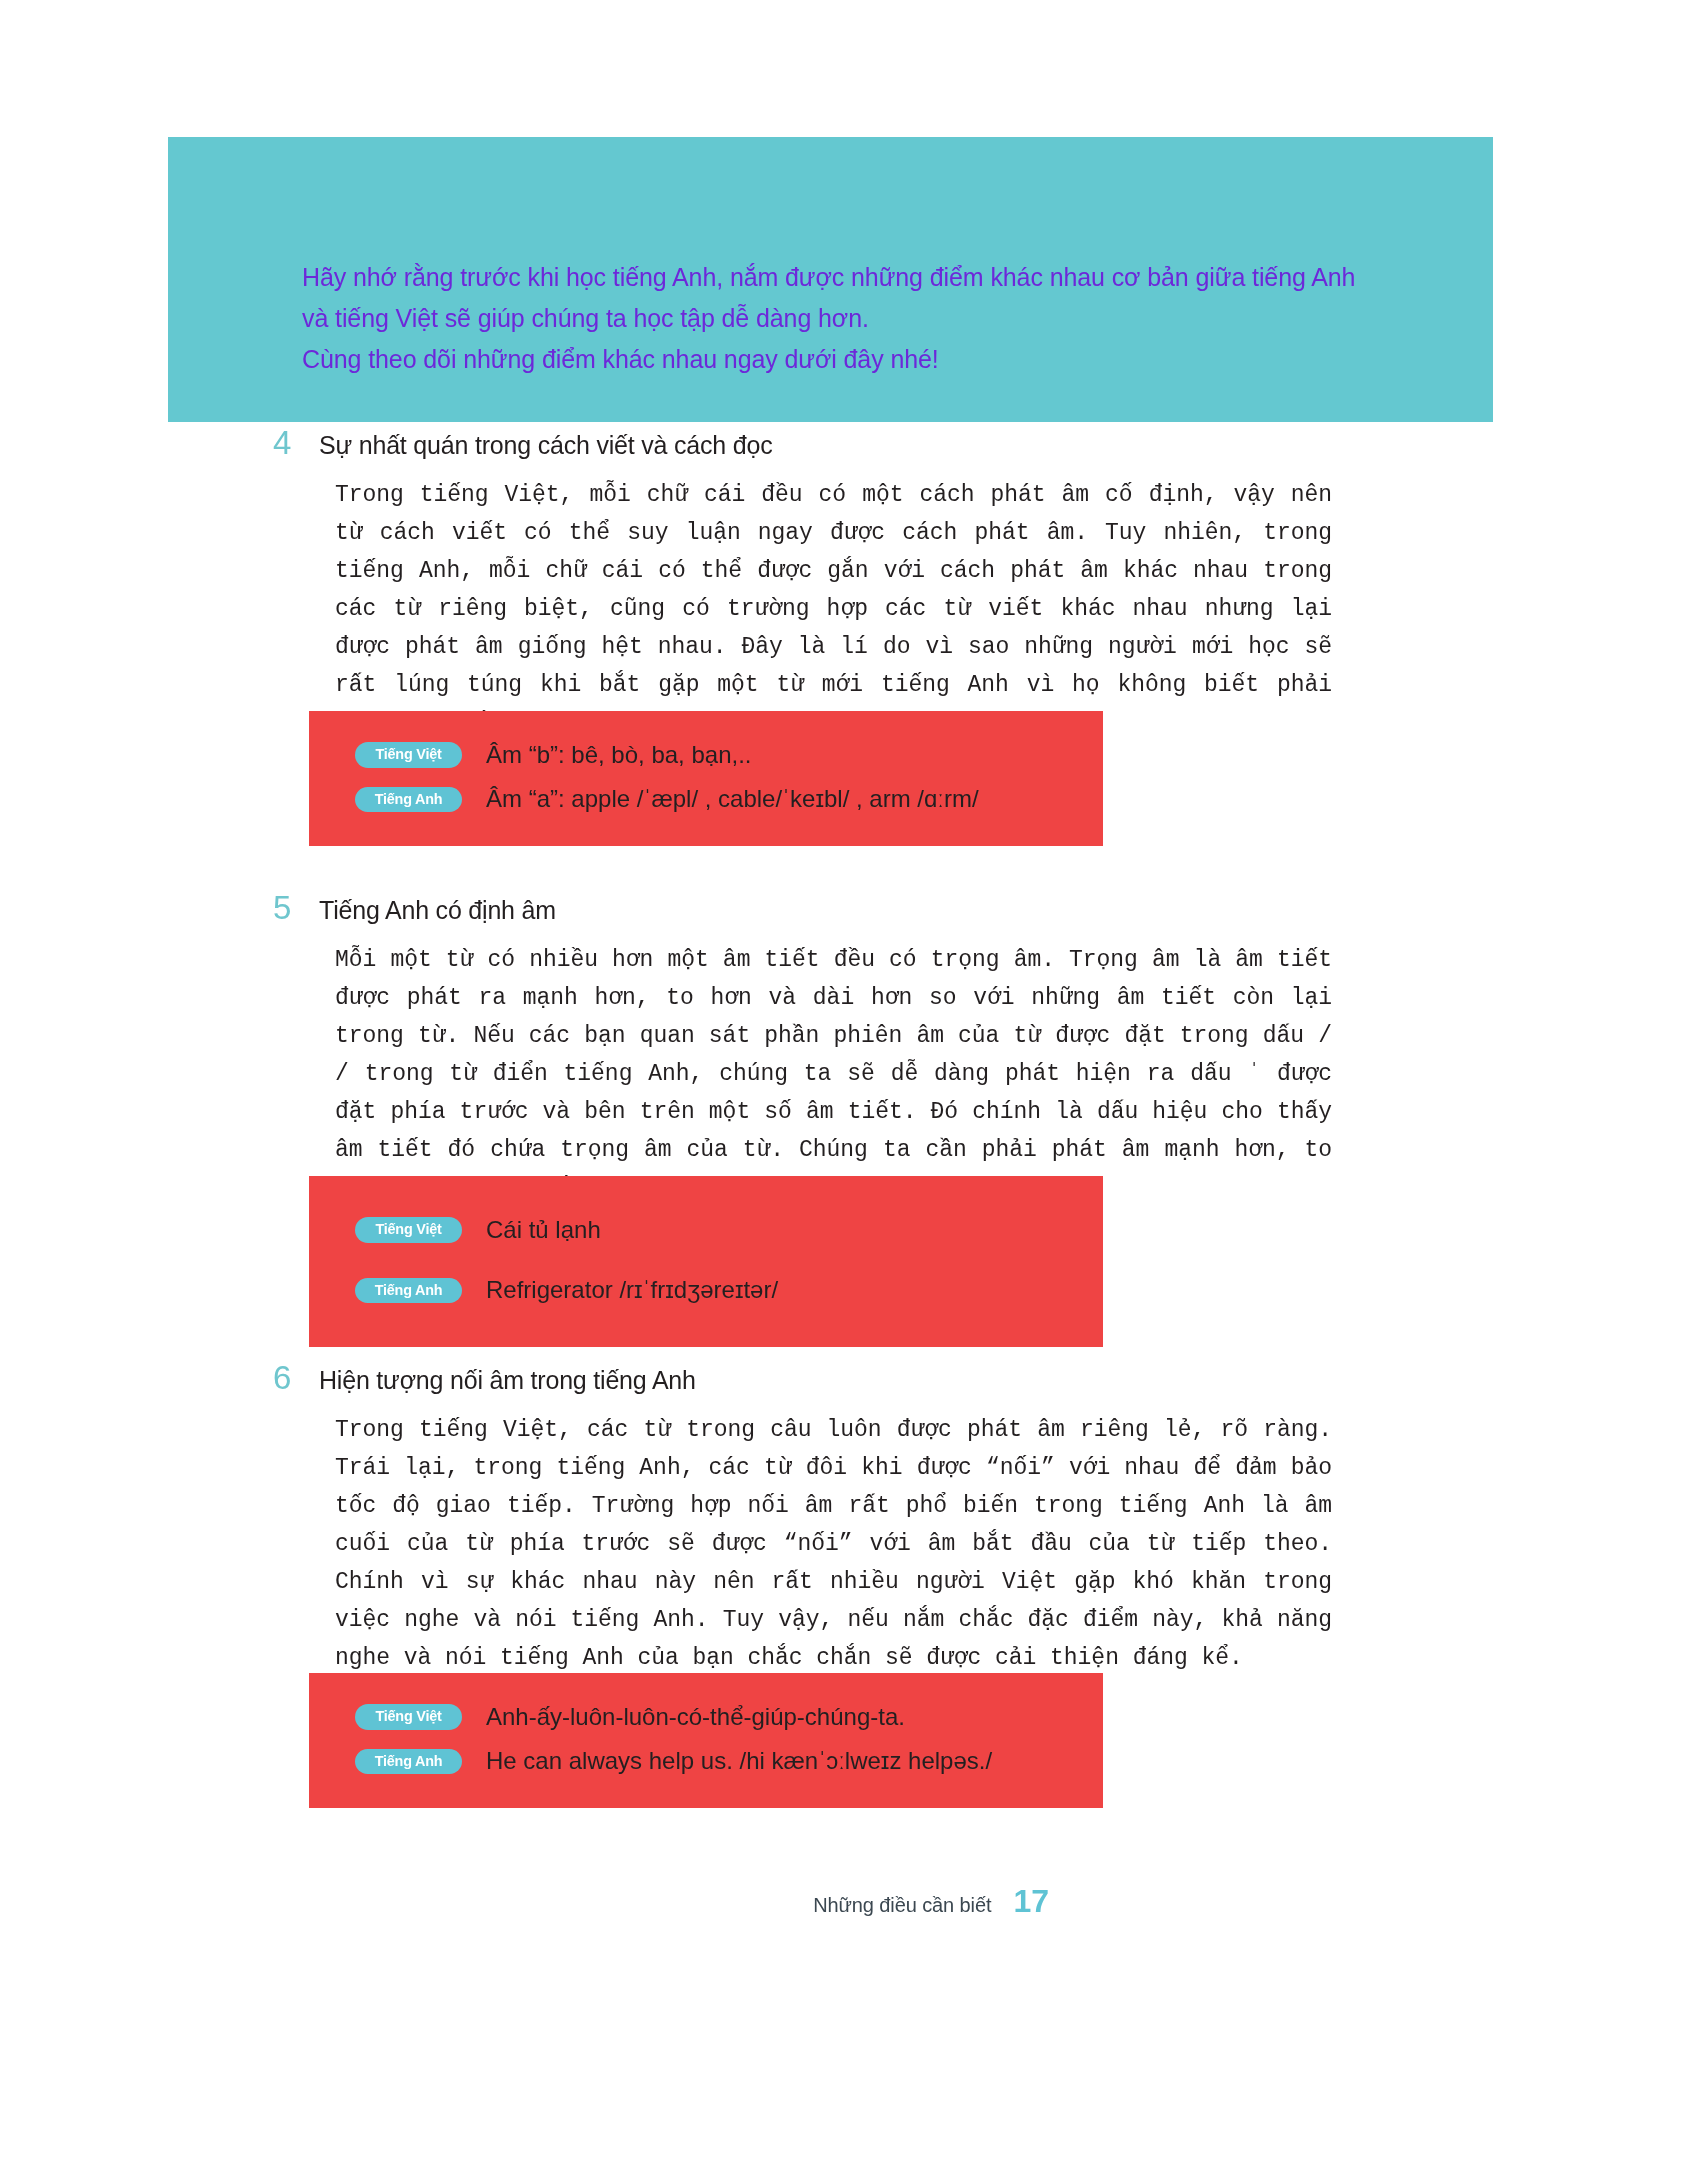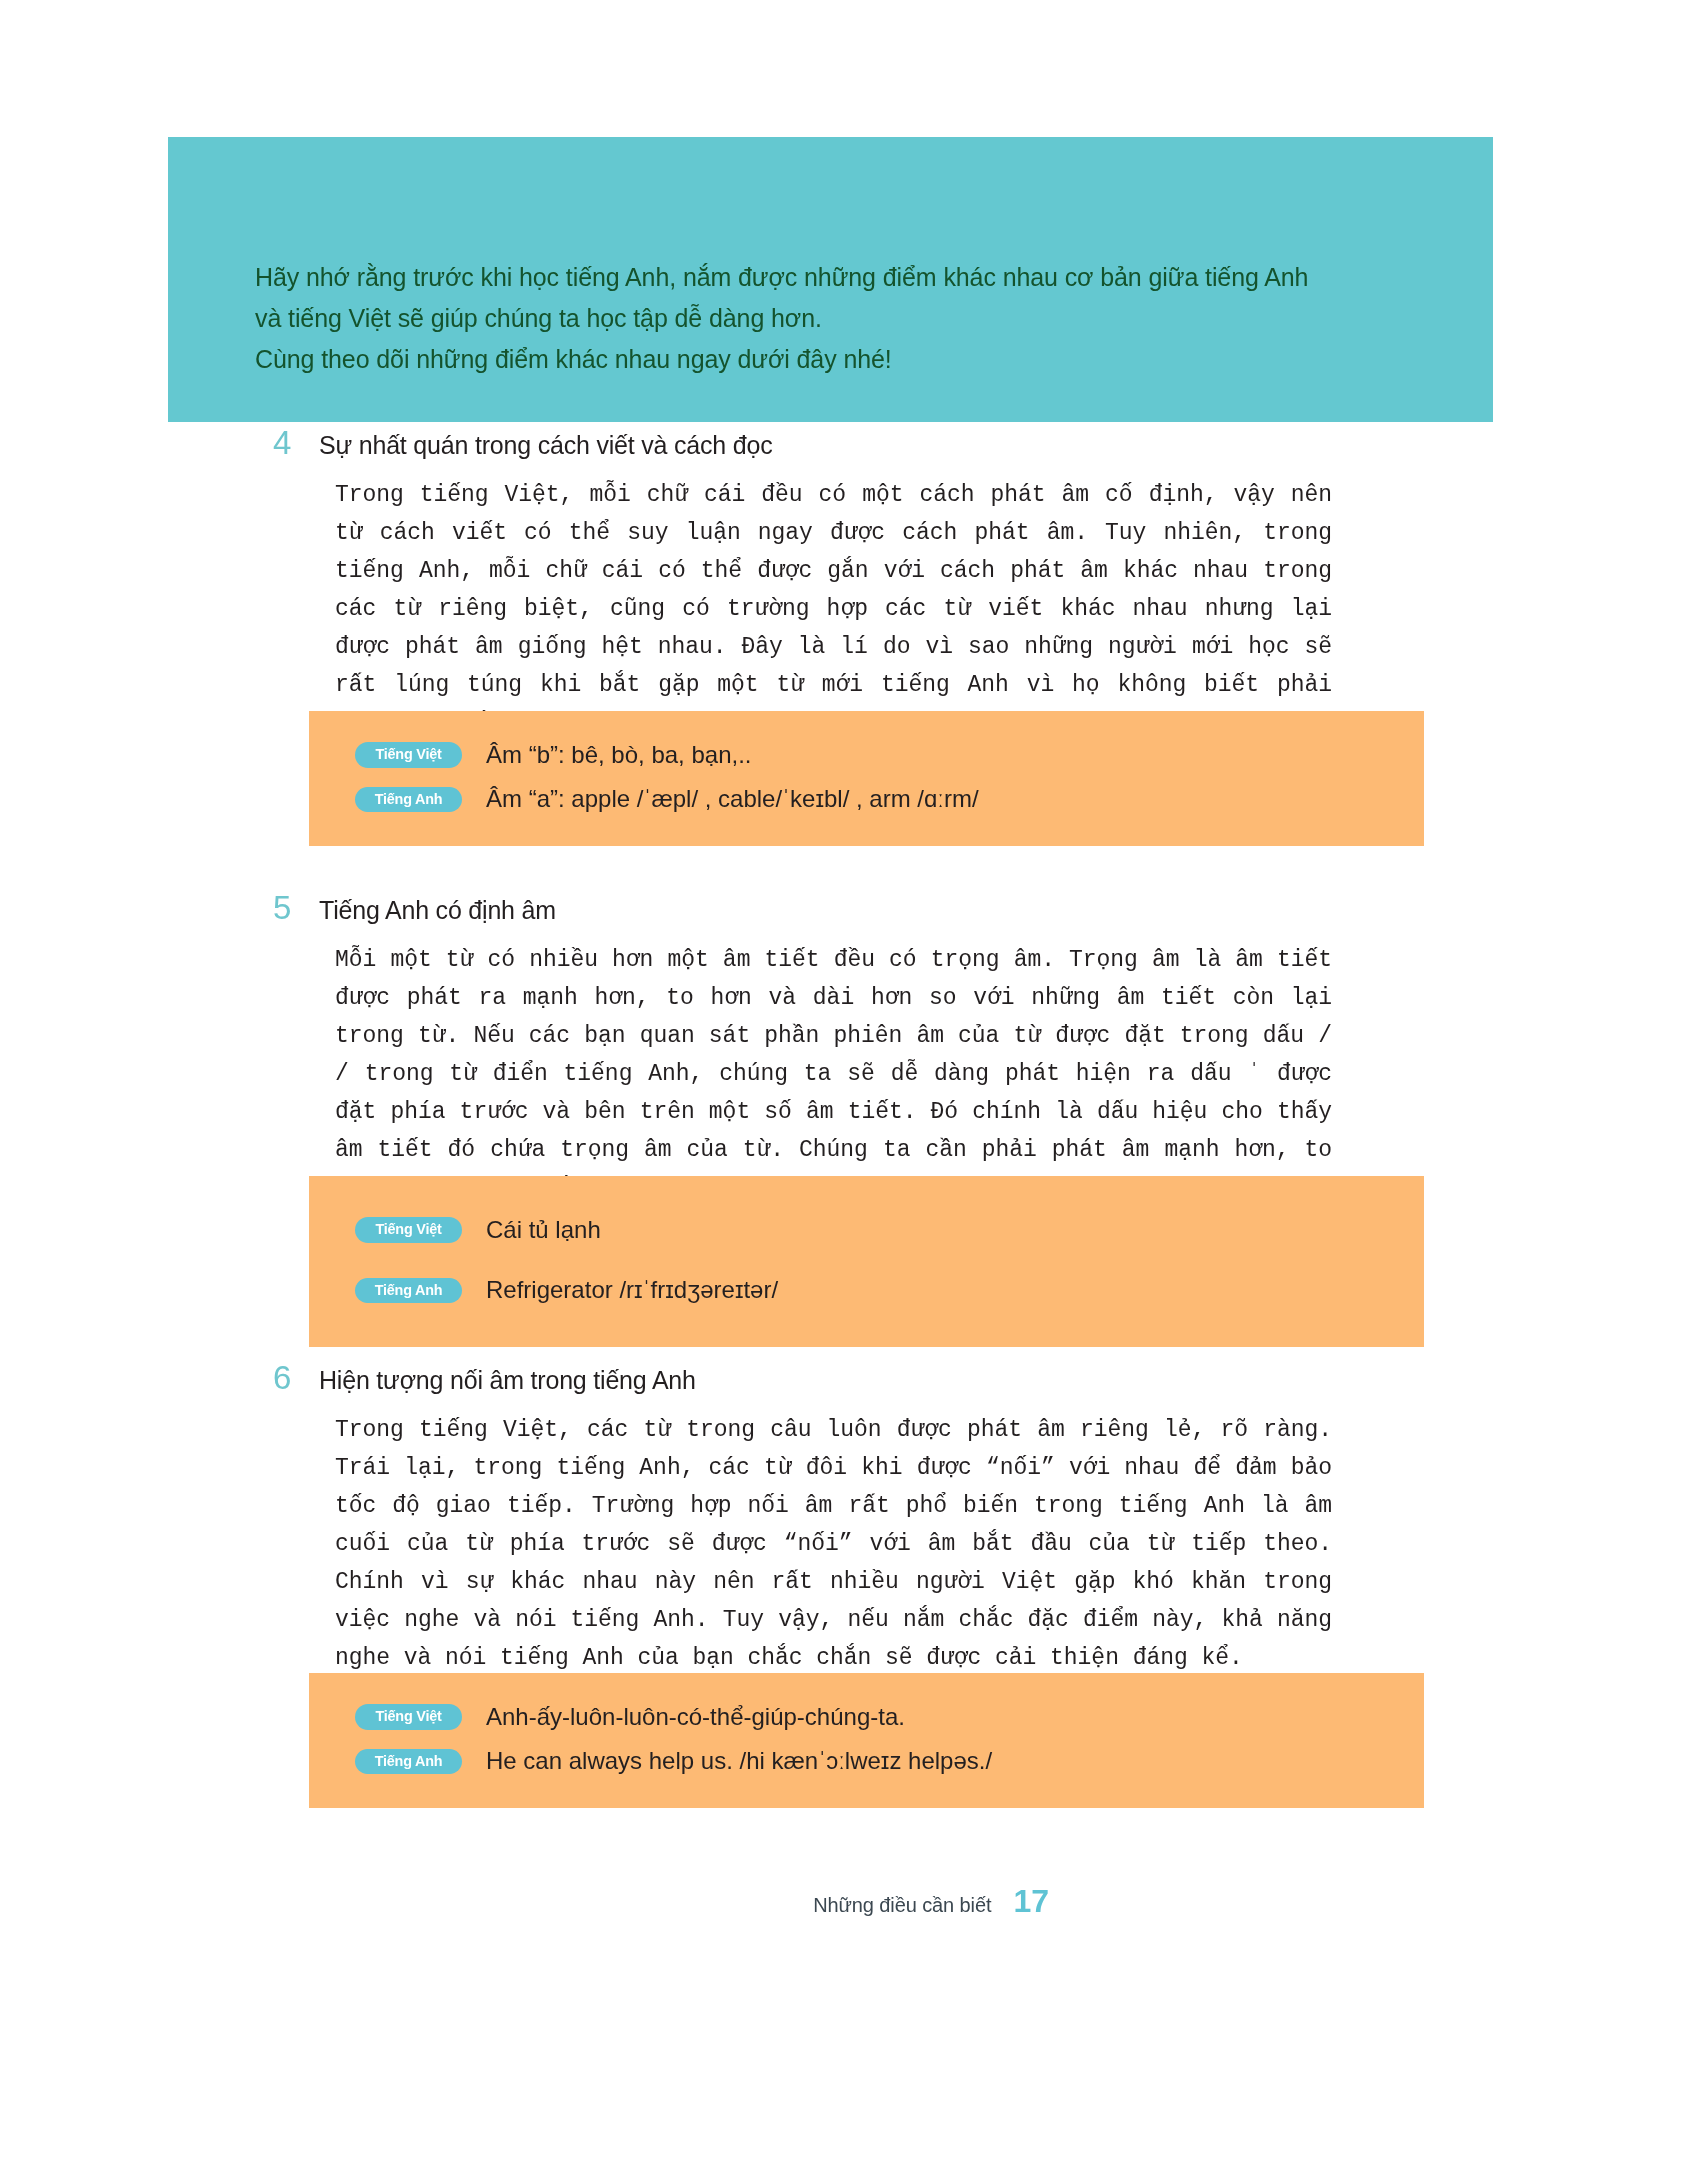--- a/index.html
+++ b/index.html
@@ -35,23 +35,24 @@
     background: #64c8d0;
     box-sizing: border-box;
     display: flex;
     flex-direction: column;
     justify-content: flex-end;
     padding: 0 0 42px 87px;
   }
   .intro-line {
     font-size: 25px;
     line-height: 41px;
-    color: #14532d;
+    color: #6d28d9;
     letter-spacing: -0.1px;
     white-space: nowrap;
+    margin-left: 47px;
   }
 
   
   .section {
     position: absolute;
     left: 273px;
     width: 1074px;
   }
   .sec-head {
     display: flex;
@@ -82,22 +83,22 @@
     text-align: justify;
     text-justify: inter-word;
     letter-spacing: -0.05px;
   }
   .sec-body p { margin: 16px; font-family: Liberation Mono, monospace; }
 
   
   .example-box {
     position: absolute;
     left: 309px;
-    width: 1115px;
-    background: #fdba74;
+    width: 794px;
+    background: #ef4444;
     box-sizing: border-box;
     padding: 22px 0 24px 0;
   }
   .example-row {
     display: flex;
     align-items: center;
     padding: 6px 0 6px 46px;
   }
   .lang-tag {
     flex: 0 0 auto;

